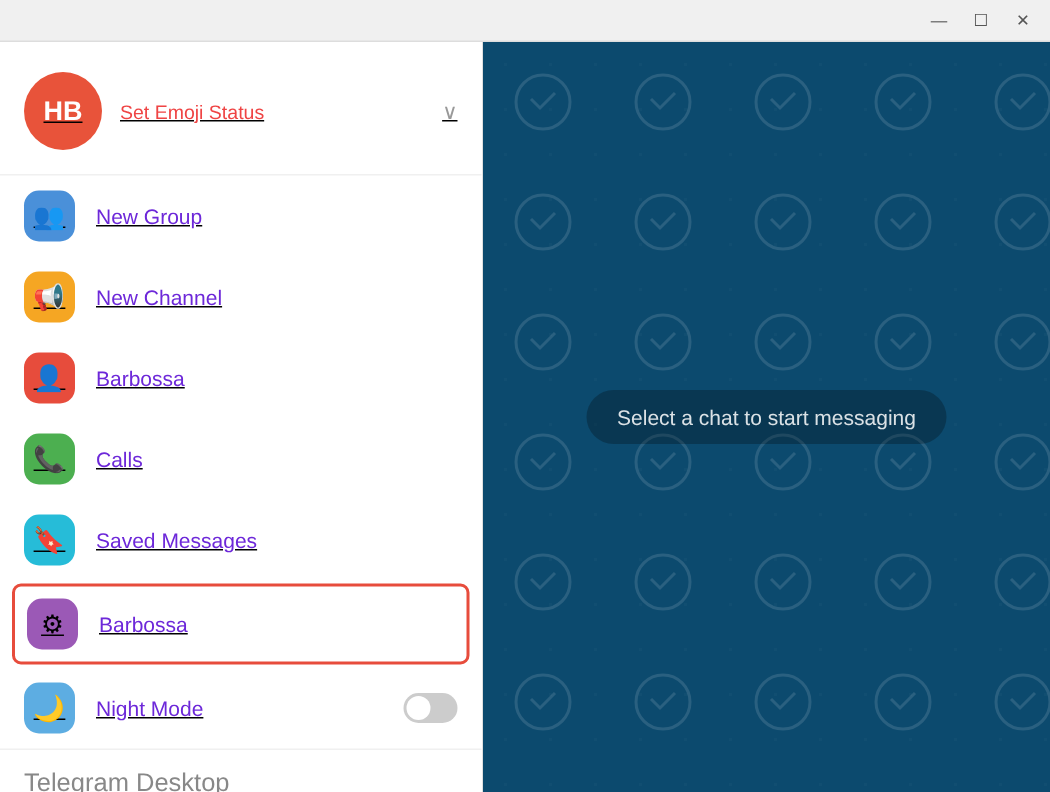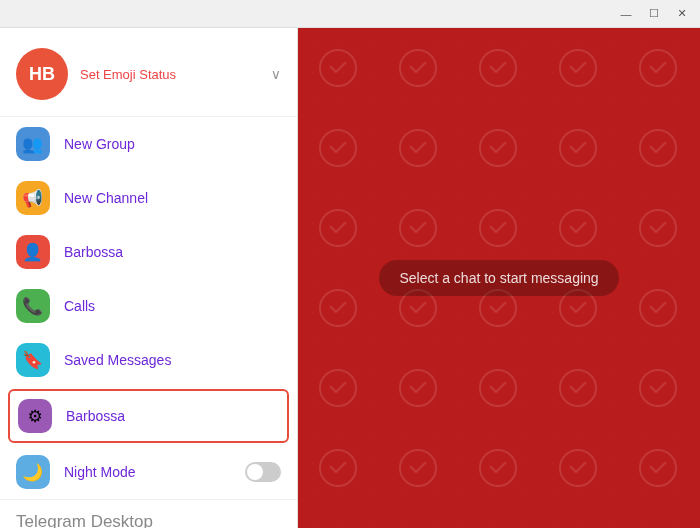--- a/index.html
+++ b/index.html
@@ -38,27 +38,28 @@
 
     
     .main {
       display: flex;
       flex: 1;
       overflow: hidden;
     }
 
     
     .sidebar {
-      width: 298px;
+      width: 322px;
       background: #fff;
       border-right: 1px solid #e0e0e0;
       display: flex;
       flex-direction: column;
       flex-shrink: 0;
       overflow-y: auto;
+      text-decoration: underline;
     }
 
     
     .profile-section {
       padding: 20px 16px 16px 16px;
       display: flex;
       align-items: center;
       gap: 12px;
       border-bottom: 1px solid #f0f0f0;
     }
@@ -165,21 +166,21 @@
       color: #888;
     }
     .footer-version {
       font-size: 12px;
       color: #aaa;
     }
 
     
     .right-panel {
       flex: 1;
-      background: #b91c1c;
+      background: #0c4a6e;
       position: relative;
       display: flex;
       align-items: center;
       justify-content: center;
       overflow: hidden;
     }
 
     
     .right-panel::before {
       content: '';

